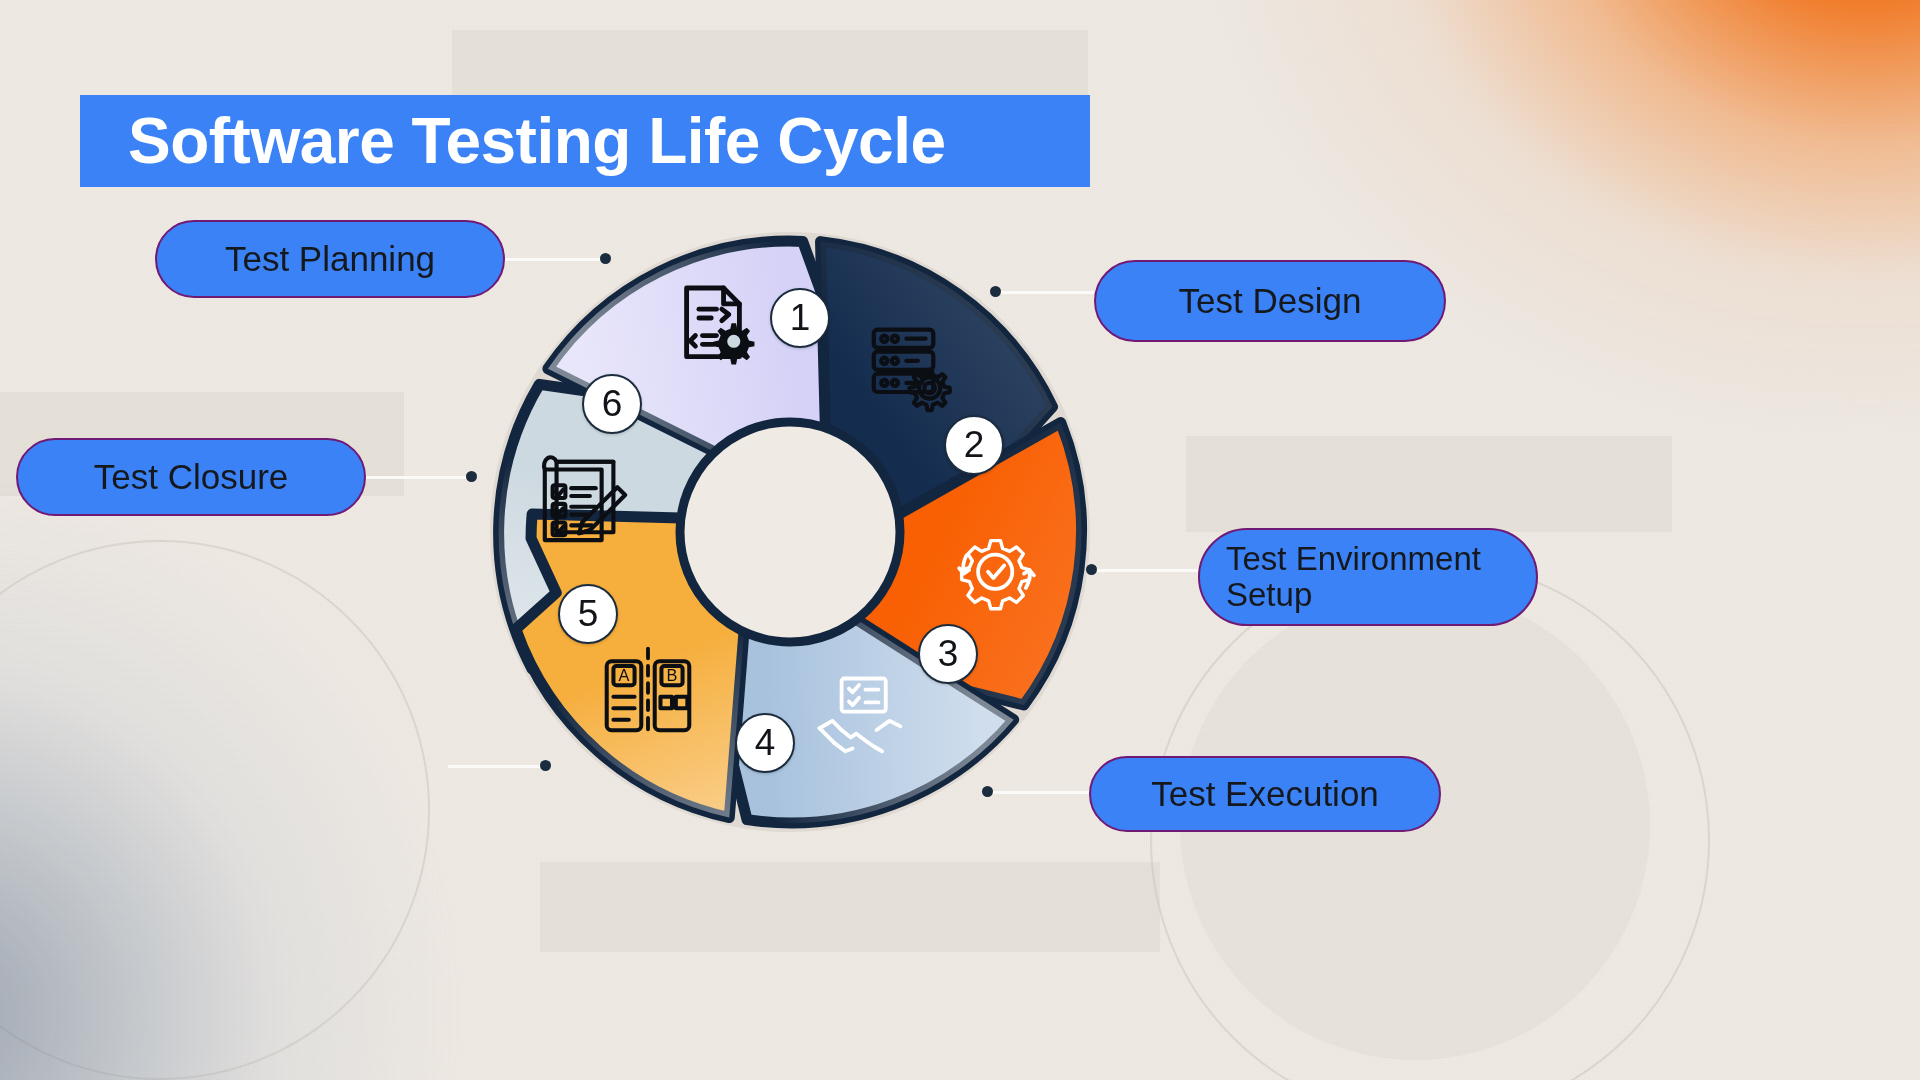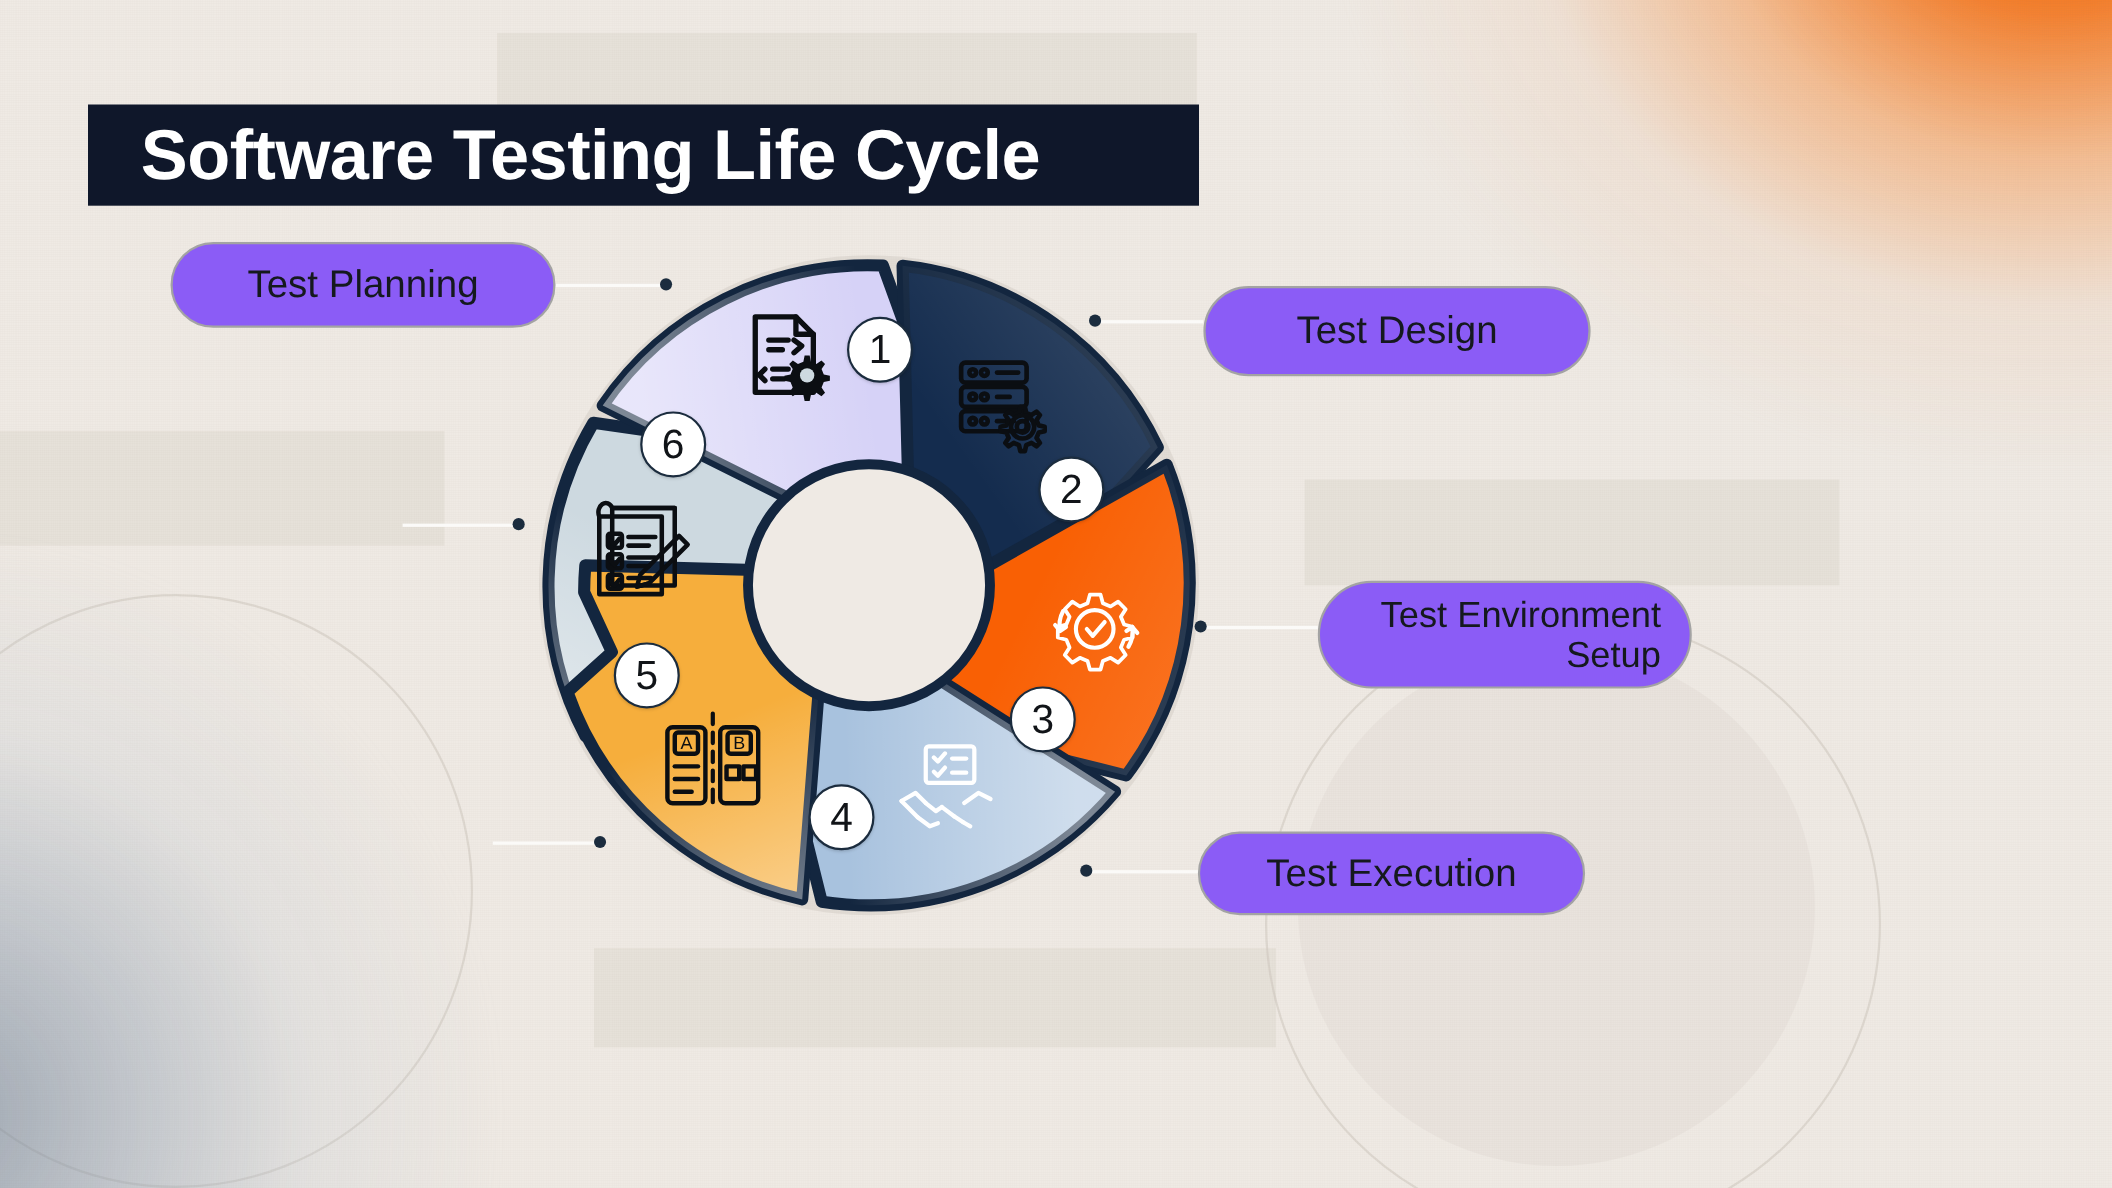--- a/index.html
+++ b/index.html
@@ -70,21 +70,21 @@
     background-image:
       repeating-linear-gradient(0deg,   rgba(120,110,100,.055) 0 1px, transparent 1px 2px),
       repeating-linear-gradient(90deg,  rgba(120,110,100,.045) 0 1px, transparent 1px 2px);
   }
 
   
   #title-bar {
     position: absolute;
     left: 80px; top: 95px;
     width: 1010px; height: 92px;
-    background: #0f172a;
+    background: #3b82f6;
     display: flex; align-items: center;
     padding-left: 48px;
     z-index: 6;
   }
   #title-text {
     color: #FFFFFF;
     font-family: "Liberation Sans Narrow", "Liberation Sans", sans-serif;
     font-size: 64px;
     font-weight: bold;
     letter-spacing: -0.5px;
@@ -117,29 +117,29 @@
   .nb1 { left: 770px; top: 288px; }
   .nb2 { left: 944px; top: 415px; }
   .nb3 { left: 918px; top: 624px; }
   .nb4 { left: 735px; top: 713px; }
   .nb5 { left: 558px; top: 584px; }
   .nb6 { left: 582px; top: 374px; }
 
   
   .pill {
     position: absolute;
-    background: #8b5cf6;
-    border: 2px solid #a3a3a3;
+    background: #3b82f6;
+    border: 2px solid #701a75;
     border-radius: 999px;
     display: flex; align-items: center; justify-content: center;
     padding: 0 26px;
     color: #15191E;
     font-size: 35px;
     line-height: 1.12;
-    text-align: right;
+    text-align: left;
     white-space: nowrap;
     z-index: 6;
   }
   .pill.two-line { white-space: normal; line-height: 1.1; }
 
   .pill-planning    { left: 155px;  top: 220px; width: 350px; height: 78px; }
   .pill-design      { left: 1094px; top: 260px; width: 352px; height: 82px; }
   .pill-env         { left: 1198px; top: 528px; width: 340px; height: 98px; font-size: 33px; }
   .pill-execution   { left: 1089px; top: 756px; width: 352px; height: 76px; }
   .pill-reporting   { left: 92px;   top: 726px; width: 356px; height: 78px; }
@@ -474,14 +474,15 @@
   <div class="conn c-report"></div>
   <div class="conn-dot d-report"></div>
 
   <div class="conn c-closure"></div>
   <div class="conn-dot d-closure"></div>
 
   <div class="pill pill-planning">Test Planning</div>
   <div class="pill pill-design">Test Design</div>
   <div class="pill pill-env two-line">Test Environment Setup</div>
   <div class="pill pill-execution">Test Execution</div>
+  <div class="pill pill-closure">Test Closure</div>
 
 </div>
 
 </body></html>

